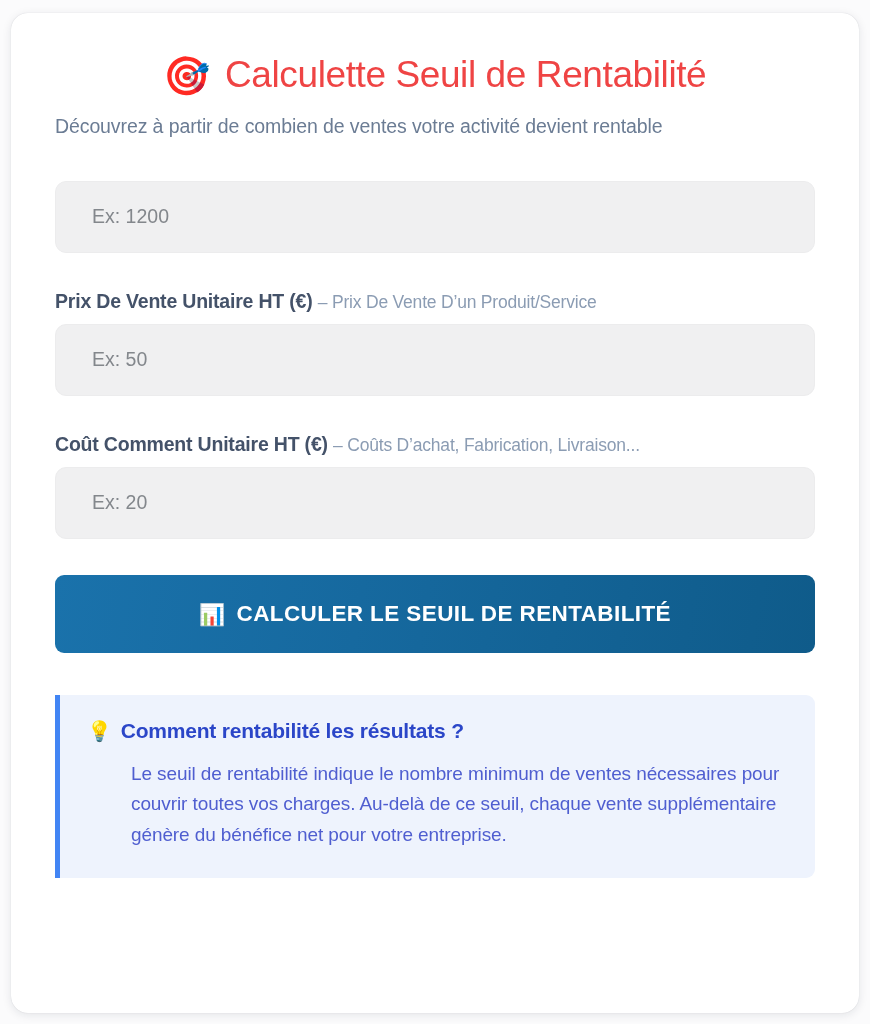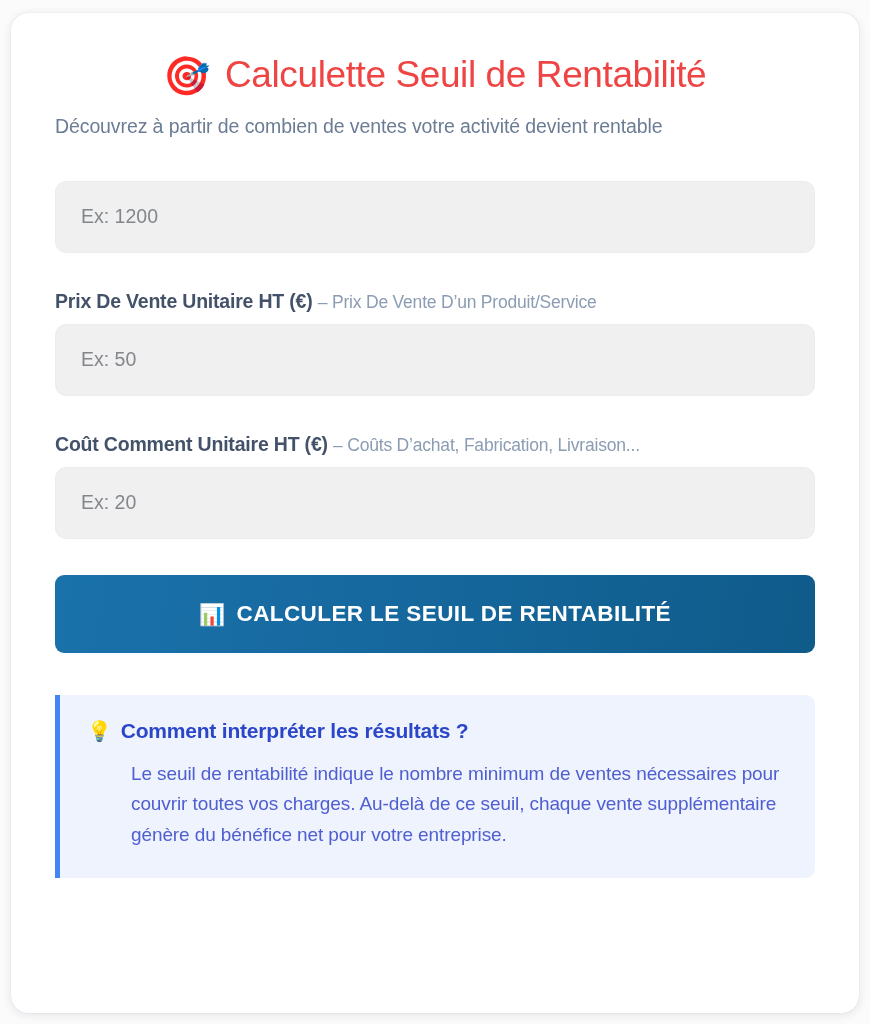--- a/index.html
+++ b/index.html
@@ -86,21 +86,21 @@
     font-size: 17.5px;
   }
   .field-input {
     display: block;
     box-sizing: border-box;
     width: 100%;
     height: 72px;
     background: #f0f0f1;
     border: 1px solid #ececed;
     border-radius: 11px;
-    padding: 0 25px;
+    padding: 0 36px;
     font-family: "Liberation Sans", sans-serif;
     font-size: 19.5px;
     color: #3b4555;
     outline: none;
   }
   .field-input::placeholder {
     color: #83878c;
     opacity: 1;
   }
 
@@ -197,19 +197,19 @@
 
       <button class="calc-button">
         <span class="btn-emoji">📊</span>
         <span>CALCULER LE SEUIL DE RENTABILITÉ</span>
       </button>
     </div>
 
     <div class="info-box">
       <div class="info-heading">
         <span class="info-emoji">💡</span>
-        <span>Comment interpréter les résultats ?</span>
+        <span>Comment rentabilité les résultats ?</span>
       </div>
       <div class="info-body">Le seuil de rentabilité indique le nombre minimum de ventes nécessaires pour couvrir toutes vos charges. Au-delà de ce seuil, chaque vente supplémentaire génère du bénéfice net pour votre entreprise.</div>
     </div>
 
   </div>
 </div>
 
 </body></html>

